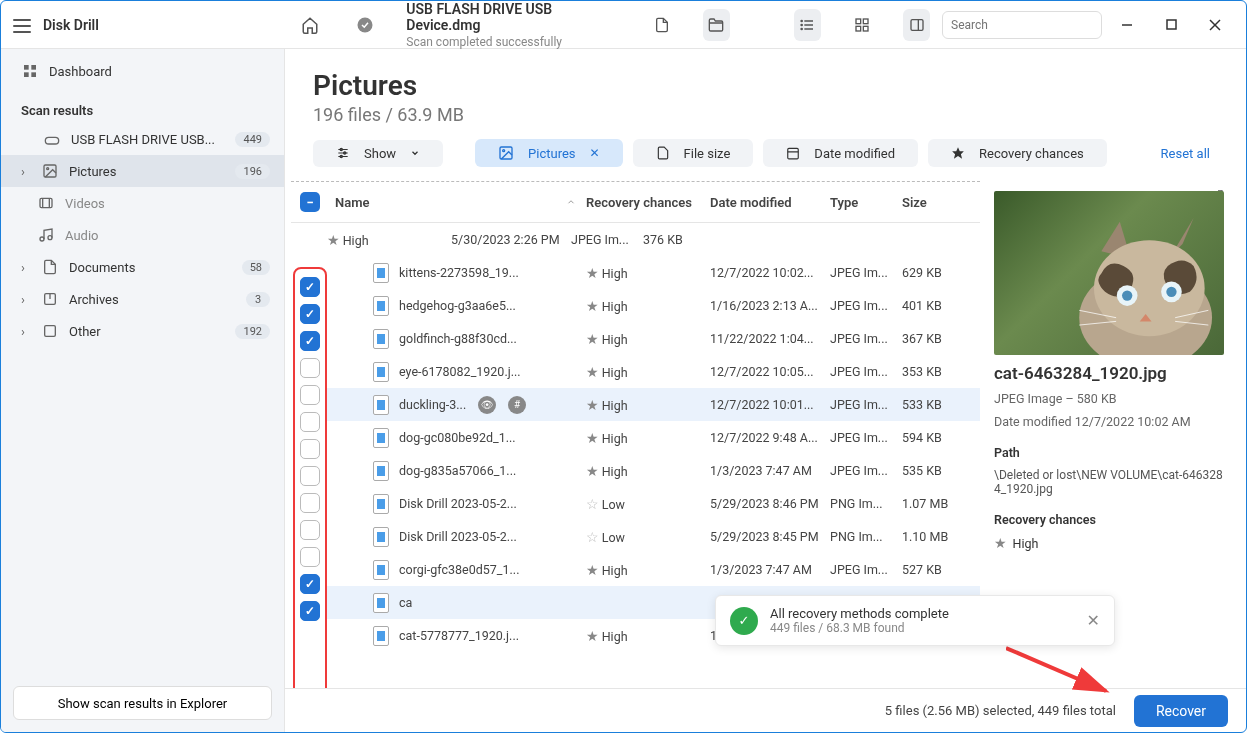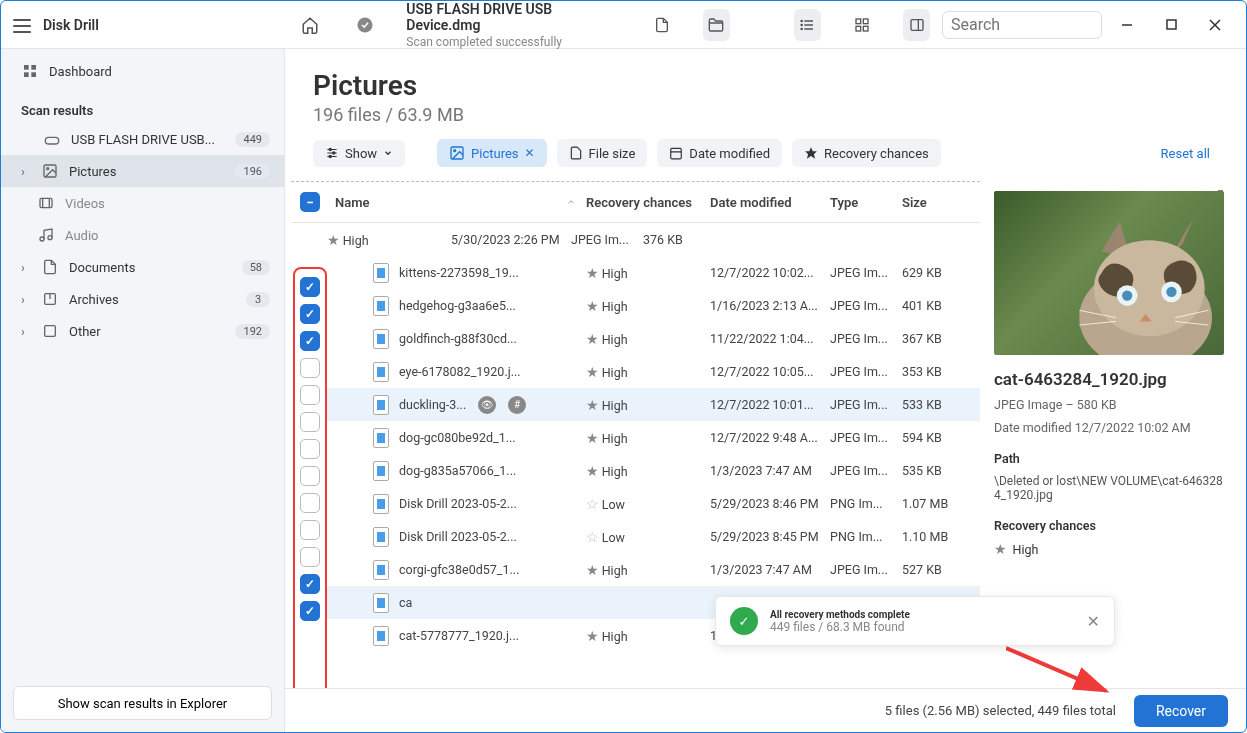--- a/index.html
+++ b/index.html
@@ -12,21 +12,21 @@
 .hamburger { width: 18px; height: 14px; display: flex; flex-direction: column; justify-content: space-between; cursor: pointer; }
 .hamburger span { height: 2px; background: #555; border-radius: 1px; }
 .app-title { font-weight: 600; font-size: 14px; }
 .tb-center { flex: 1; display: flex; align-items: center; gap: 28px; }
 .tb-center .device-title { font-weight: 600; font-size: 14px; }
 .tb-center .device-sub { font-size: 12px; color: #888; margin-top: 2px; }
 .icon-btn { width: 32px; height: 32px; display: flex; align-items: center; justify-content: center; border-radius: 6px; cursor: pointer; color: #555; }
 .icon-btn.active { background: #eceef1; }
 .tb-right { display: flex; align-items: center; gap: 6px; }
 .search-box { width: 160px; height: 28px; border: 1px solid #ddd; border-radius: 6px; display: flex; align-items: center; padding: 0 8px; gap: 6px; color: #999; }
-.search-box input { border: none; outline: none; flex: 1; font-size: 16px; background: transparent; }
+.search-box input { border: none; outline: none; flex: 1; font-size: 12px; background: transparent; }
 .win-btn { width: 38px; height: 32px; display: flex; align-items: center; justify-content: center; cursor: pointer; }
 
 
 .body { flex: 1; display: flex; overflow: hidden; }
 
 
 .sidebar { width: 284px; background: #f3f5f8; display: flex; flex-direction: column; border-right: 1px solid #e5e5e5; }
 .side-section { padding: 6px 0; }
 .side-item { display: flex; align-items: center; padding: 8px 14px 8px 20px; gap: 10px; cursor: pointer; font-size: 13px; color: #333; }
 .side-item.sub { padding-left: 42px; }
@@ -40,21 +40,21 @@
 .side-item.child .label { color: #888; }
 .sidebar-footer { margin-top: auto; padding: 12px; }
 .sidebar-footer button { width: 100%; height: 34px; background: #fff; border: 1px solid #ddd; border-radius: 6px; cursor: pointer; font-size: 13px; }
 
 
 .main { flex: 1; display: flex; flex-direction: column; overflow: hidden; position: relative; }
 .main-header { padding: 20px 28px 14px; }
 .main-title { font-size: 28px; font-weight: 600; }
 .main-sub { font-size: 18px; color: #777; margin-top: 2px; }
 .filter-row { display: flex; align-items: center; gap: 10px; padding: 0 28px 14px; }
-.pill { display: flex; align-items: center; gap: 6px; padding: 6px 12px; border-radius: 6px; background: #f1f3f6; cursor: pointer; font-size: 13px; }
+.pill { display: flex; align-items: center; gap: 14px; padding: 6px 23px; border-radius: 6px; background: #f1f3f6; cursor: pointer; font-size: 13px; }
 .pill.blue { background: #d7e8fb; color: #2273d4; }
 .pill .x { font-size: 12px; color: #2273d4; }
 .reset { margin-left: auto; color: #2273d4; cursor: pointer; font-size: 13px; padding-right: 8px; }
 
 
 .content { flex: 1; display: flex; overflow: hidden; padding: 0 8px 0 0; }
 .table-wrap { flex: 1; overflow: hidden; display: flex; margin-left: 4px; }
 .checkbox-rail { width: 34px; border: 2.5px solid #ef3a3a; border-radius: 8px; display: flex; flex-direction: column; align-items: center; padding: 8px 0; gap: 7px; margin: 44px 0 0 2px; height: 435px; }
 .cb { width: 20px; height: 20px; border: 1.5px solid #bbb; border-radius: 5px; background: #fff; cursor: pointer; display: flex; align-items: center; justify-content: center; }
 .cb.checked { background: #2273d4; border-color: #2273d4; color: #fff; }
@@ -78,31 +78,31 @@
 .file-ico::before { content: ""; position: absolute; top: 4px; left: 3px; right: 3px; height: 10px; background: #4a9de8; }
 .star { color: #888; font-size: 14px; }
 .star.hollow { color: #bbb; }
 .eye-badge, .hash-badge { width: 18px; height: 18px; border-radius: 50%; background: #888; color: #fff; display: inline-flex; align-items: center; justify-content: center; font-size: 10px; margin-left: 2px; }
 
 
 .preview { width: 258px; padding: 10px 14px 0 14px; display: flex; flex-direction: column; gap: 8px; font-size: 12.5px; position: relative; }
 .preview .open-ext { position: absolute; top: 8px; right: 14px; cursor: pointer; color: #555; }
 .thumb { width: 100%; height: 164px; border-radius: 2px; background: linear-gradient(135deg, #3a5a2a 0%, #6b8a4e 40%, #4a6838 100%); position: relative; overflow: hidden; }
 .cat { position: absolute; right: 0; bottom: 0; width: 75%; height: 90%; }
-.pv-title { font-size: 17px; font-weight: 600; margin-top: 6px; }
+.pv-title { font-size: 17px; font-weight: 600; }
 .pv-meta { color: #666; }
 .pv-label { font-weight: 600; margin-top: 8px; }
 .pv-path { color: #555; font-size: 12px; word-break: break-all; }
 .pv-chances { display: flex; align-items: center; gap: 6px; }
 
 
 .toast { position: absolute; left: 430px; bottom: 86px; width: 400px; background: #fff; border: 1px solid #e8e8e8; box-shadow: 0 2px 10px rgba(0,0,0,.1); border-radius: 6px; padding: 10px 14px; display: flex; align-items: center; gap: 12px; }
 .toast .ok { width: 28px; height: 28px; border-radius: 50%; background: #2faa4e; color: #fff; display: flex; align-items: center; justify-content: center; }
 .toast .t-body { flex: 1; }
-.toast .t-title { font-weight: 700; font-size: 10px; }
+.toast .t-title { font-weight: 400; font-size: 13px; }
 .toast .t-sub { font-size: 12px; color: #888; }
 .toast .t-close { cursor: pointer; color: #888; font-size: 16px; }
 
 
 .footer { height: 44px; border-top: 1px solid #e5e5e5; display: flex; align-items: center; justify-content: flex-end; gap: 18px; padding: 0 18px; font-size: 13px; color: #444; position: relative; }
 .recover-btn { background: #2273d4; color: #fff; border: none; padding: 8px 22px; border-radius: 6px; font-size: 14px; cursor: pointer; }
 .arrow { position: absolute; right: 120px; top: -46px; pointer-events: none; }
 
 svg { display: block; }
 </style>

